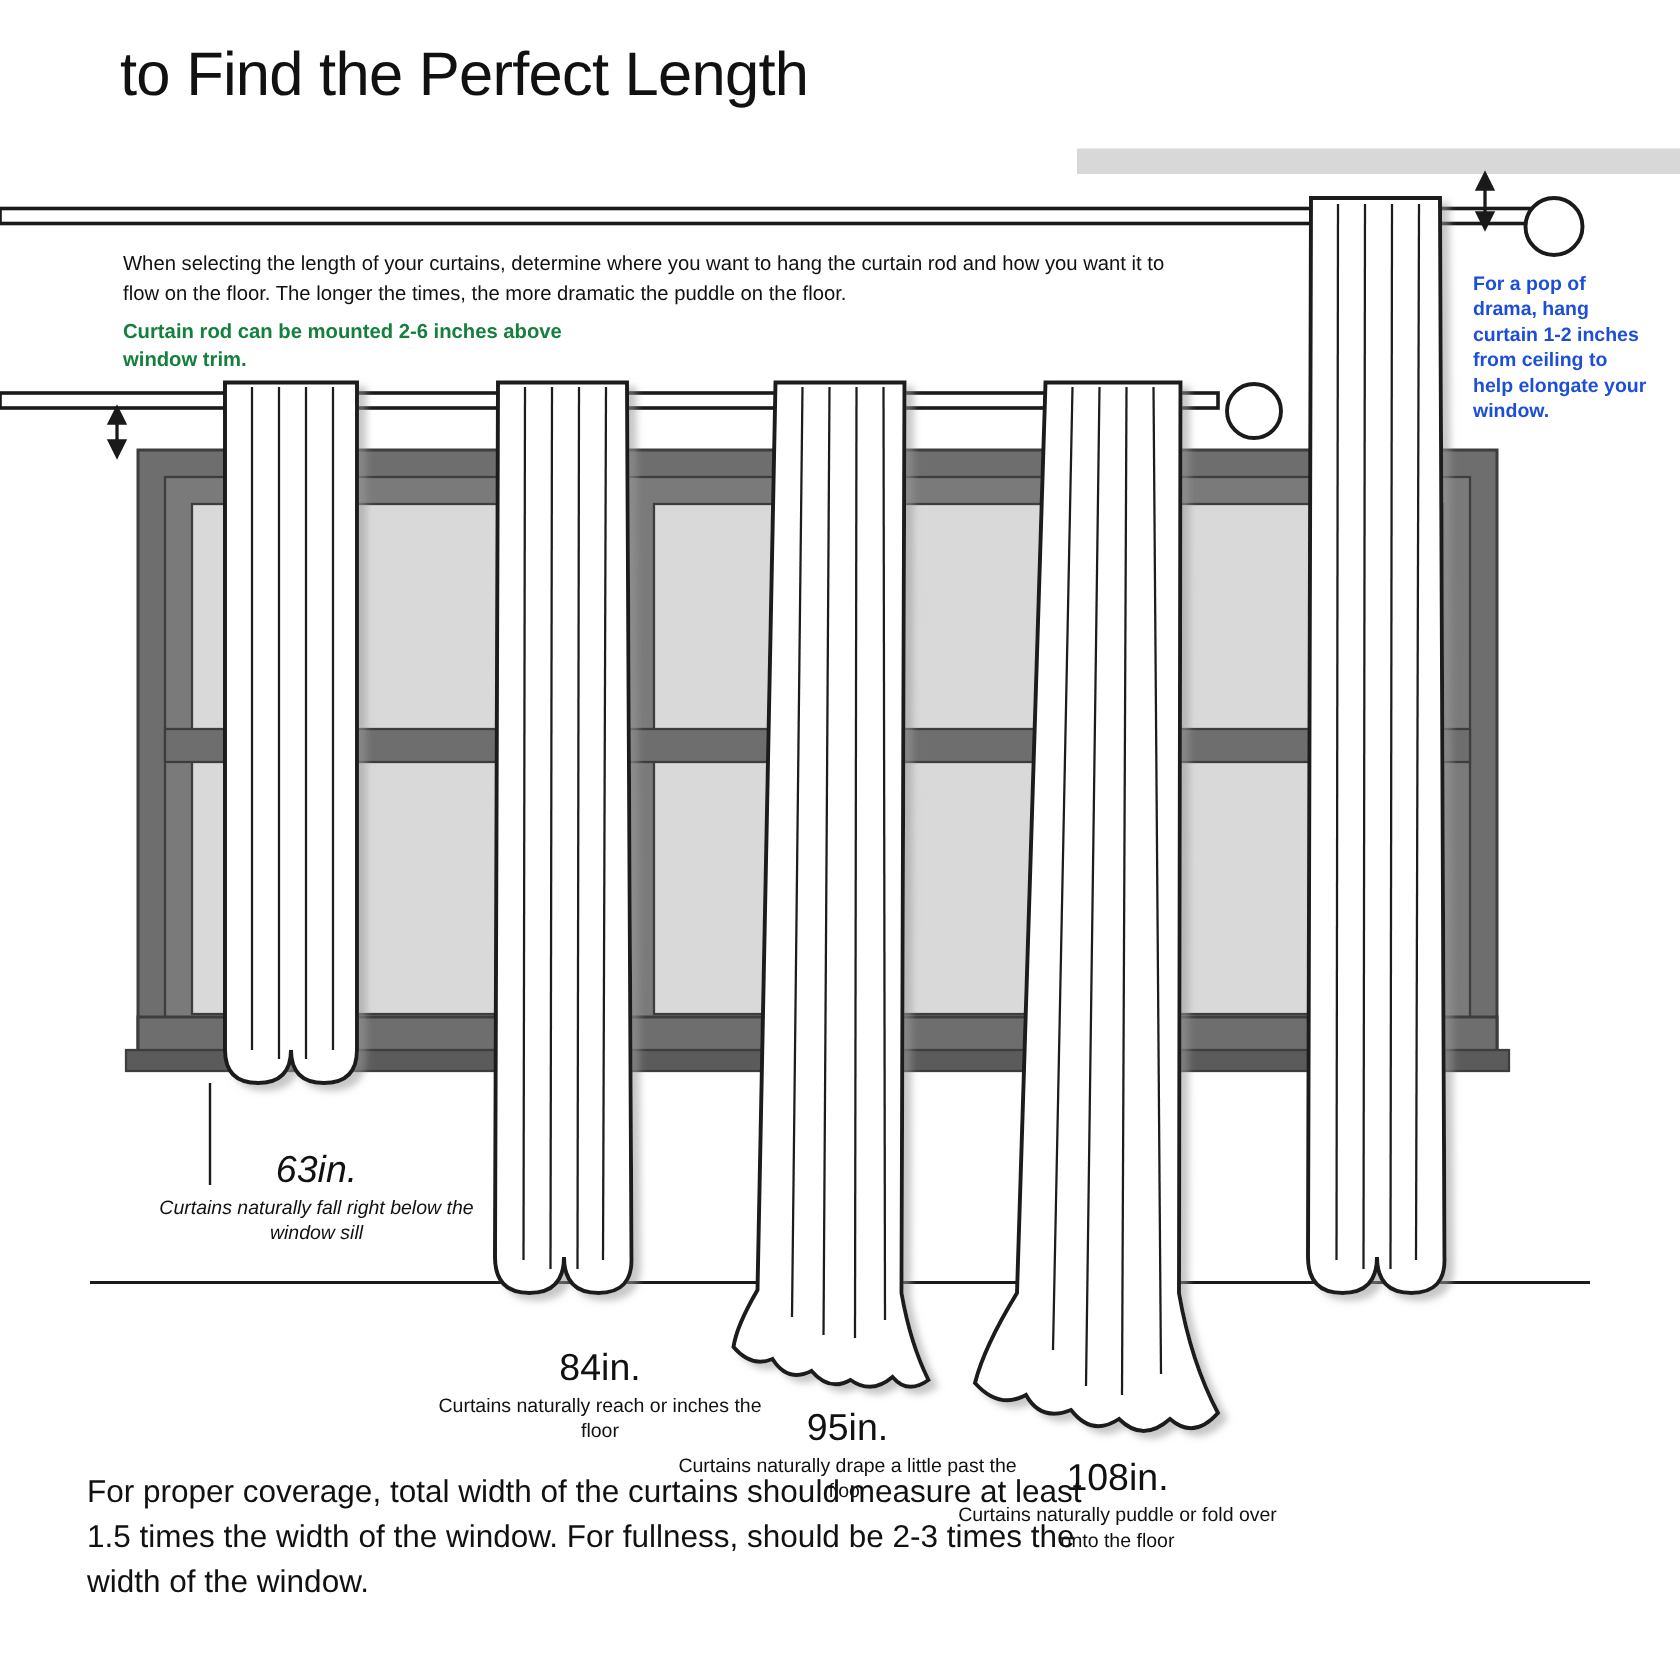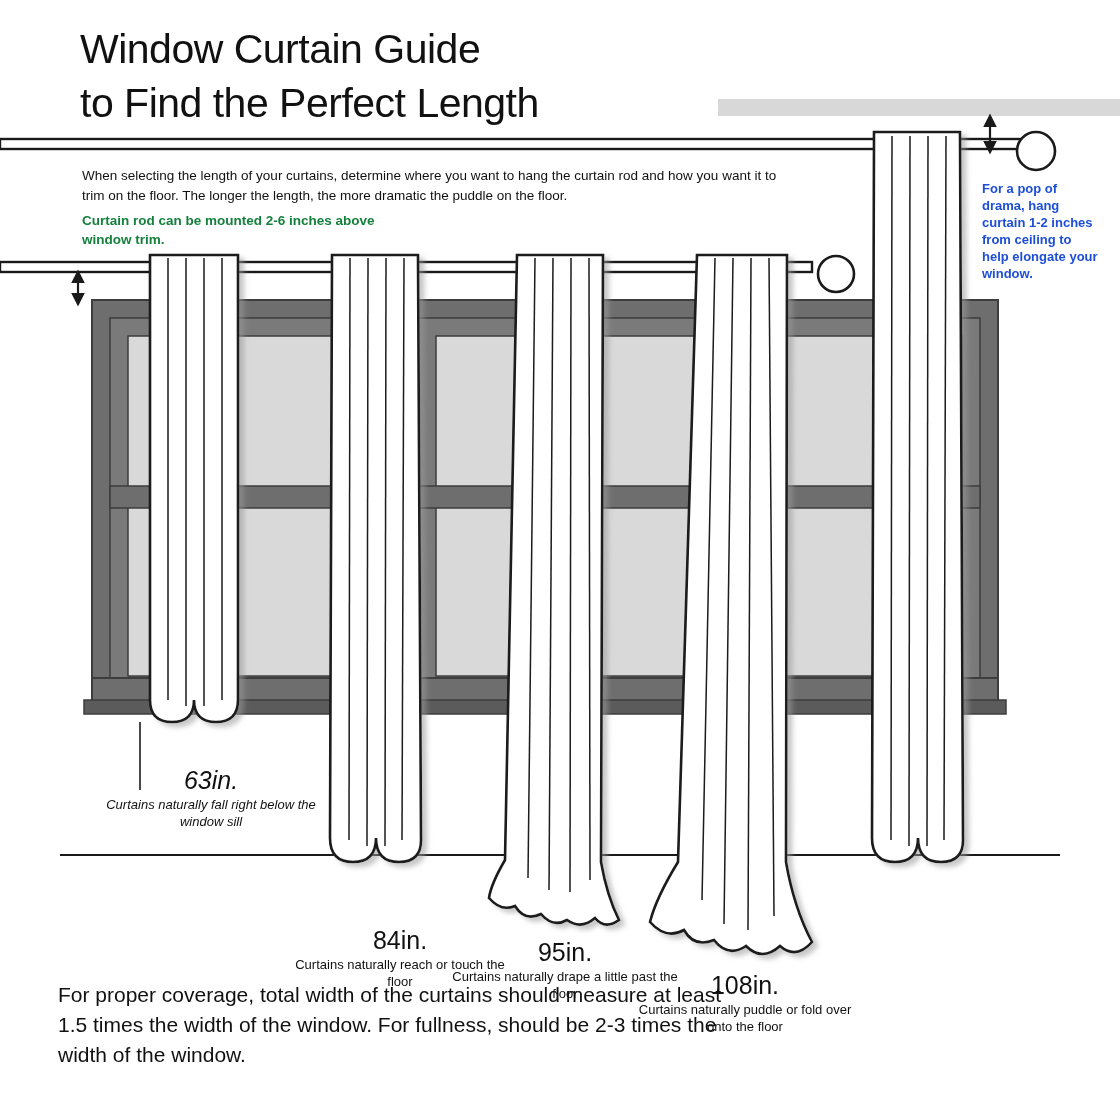--- a/index.html
+++ b/index.html
@@ -14,21 +14,21 @@
   #intro{left:82px;top:166px;width:700px;font-size:13.5px;line-height:20px;color:#111;}
   #rodnote{left:82px;top:211px;width:320px;font-size:13.5px;line-height:19px;font-weight:bold;color:#15803d;}
 
   #popnote{left:982px;top:180px;width:118px;font-size:13px;line-height:17px;font-weight:bold;color:#1d4ed8;}
 
   .lab{position:absolute;text-align:center;}
   .lab .big{font-size:25px;line-height:28px;color:#111;}
   .lab .sub{font-size:13px;line-height:17px;color:#111;margin-top:2px;}
 
   #lab63{left:96px;top:766px;width:230px;font-style:italic;}
-  #lab84{left:285px;top:898px;width:230px;margin-top:28px;}
+  #lab84{left:285px;top:898px;width:230px;}
   #lab95{left:450px;top:938px;width:230px;}
   #lab108{left:630px;top:971px;width:230px;}
   #lab95120{left:830px;top:895px;width:190px;}
   #lab95120 .big{font-size:23px;}
 
   #footer{left:58px;top:980px;width:680px;font-size:21px;line-height:30px;color:#111;}
 </style>
 </head>
 <body>
 
@@ -136,38 +136,37 @@
     <g stroke="#1a1a1a" stroke-width="2.2" fill="#1a1a1a">
       <line x1="78" y1="278" x2="78" y2="298"></line>
       <polygon points="78,272 73,282 83,282"></polygon>
       <polygon points="78,304 73,294 83,294"></polygon>
     </g>
 
     <line x1="140" y1="722" x2="140" y2="790" stroke="#1a1a1a" stroke-width="1.6"></line>
   </svg>
 
   <div id="title" class="txt">
-    <div>Window Curtain Guide</div>
     <div>to Find the Perfect Length</div>
   </div>
 
-  <div id="intro" class="txt">When selecting the length of your curtains, determine where you want to hang the curtain rod and how you want it to trim on the floor. The longer the length, the more dramatic the puddle on the floor.</div>
+  <div id="intro" class="txt">When selecting the length of your curtains, determine where you want to hang the curtain rod and how you want it to flow on the floor. The longer the times, the more dramatic the puddle on the floor.</div>
 
   <div id="rodnote" class="txt">Curtain rod can be mounted 2-6 inches above window trim.</div>
 
   <div id="popnote" class="txt">For a pop of drama, hang curtain 1-2 inches from ceiling to help elongate your window.</div>
 
   <div id="lab63" class="lab">
     <div class="big">63in.</div>
     <div class="sub">Curtains naturally fall right below the window sill</div>
   </div>
 
   <div id="lab84" class="lab">
     <div class="big">84in.</div>
-    <div class="sub">Curtains naturally reach or touch the floor</div>
+    <div class="sub">Curtains naturally reach or inches the floor</div>
   </div>
 
   <div id="lab95" class="lab">
     <div class="big">95in.</div>
     <div class="sub">Curtains naturally drape a little past the floor</div>
   </div>
 
   <div id="lab108" class="lab">
     <div class="big">108in.</div>
     <div class="sub">Curtains naturally puddle or fold over onto the floor</div>

